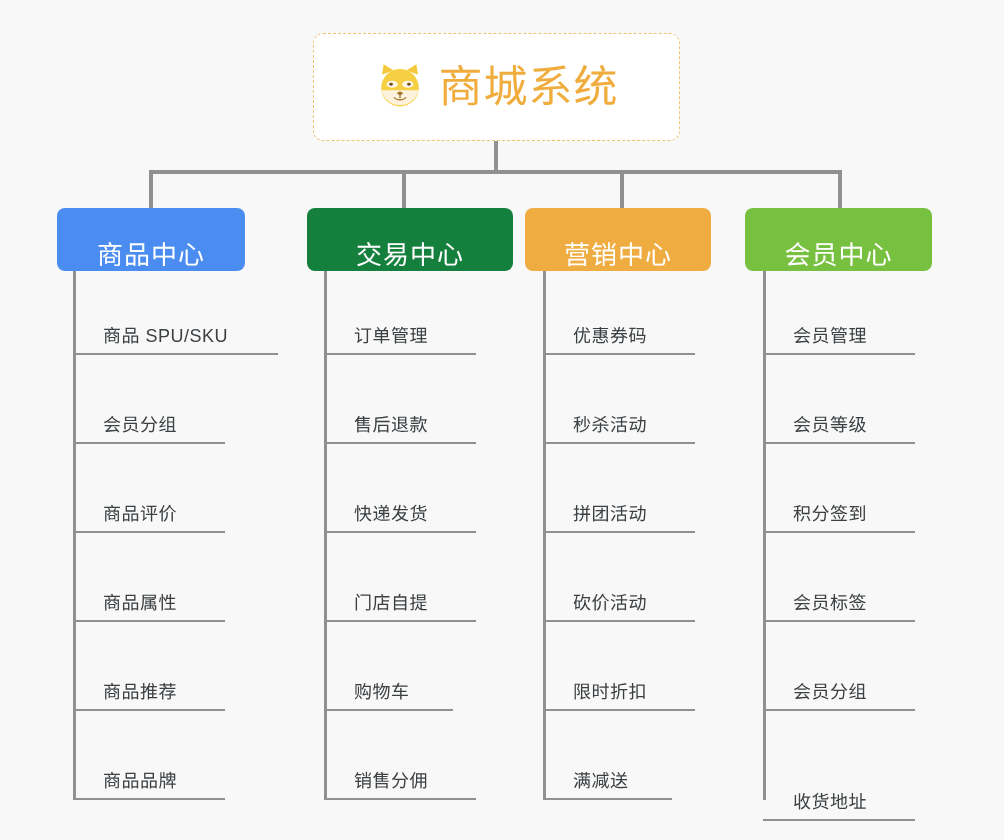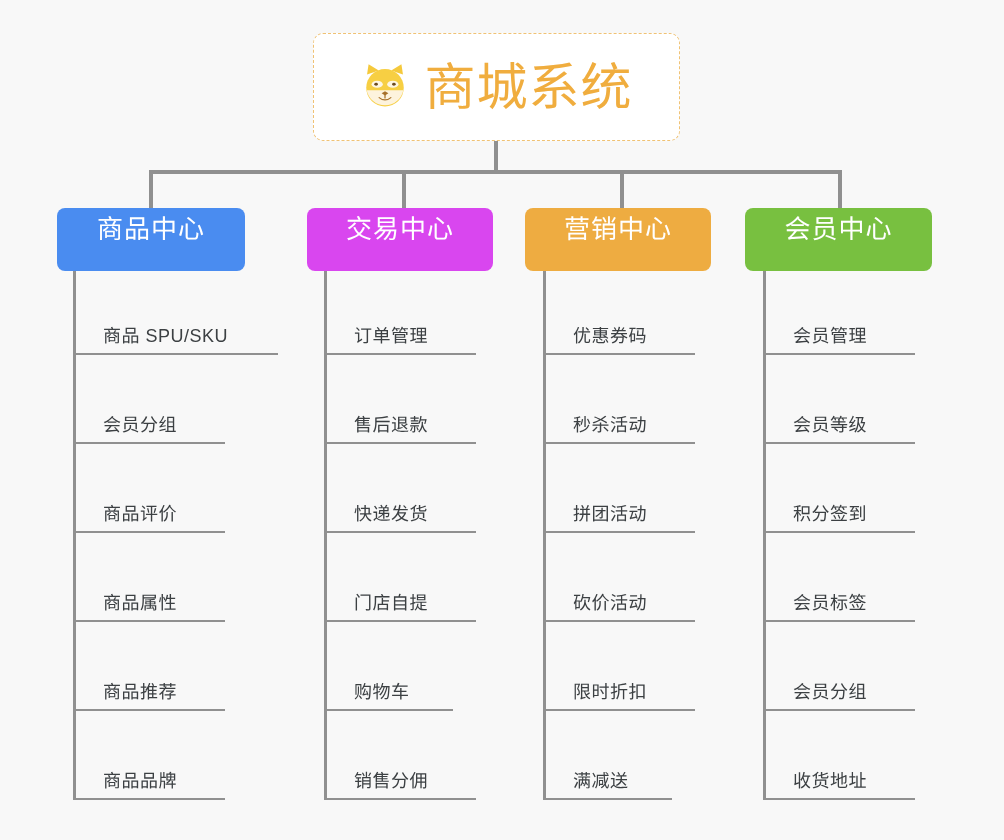--- a/index.html
+++ b/index.html
@@ -30,21 +30,21 @@
     box-sizing: border-box;
     background: #ffffff;
     border: 1.5px dashed #f0c274;
     border-radius: 10px;
     display: flex;
     align-items: center;
     justify-content: center;
     gap: 14px;
   }
   .root-title {
-    font-size: 51px;
+    font-size: 44px;
     color: #f0ad3e;
     letter-spacing: 1px;
     line-height: 1;
     white-space: nowrap;
   }
   .dog-icon {
     display: block;
     width: 50px;
     height: 50px;
     flex: 0 0 auto;
@@ -58,21 +58,21 @@
   .conn-v { width: 4px; }
   .conn-h { height: 4px; }
 
   
   .cat-box {
     position: absolute;
     top: 208px;
     height: 63px;
     border-radius: 8px;
     display: flex;
-    align-items: flex-start;
+    align-items: flex-end;
     justify-content: center;
     color: #ffffff;
     font-size: 26px;
     letter-spacing: 1px;
     white-space: nowrap;
   }
 
   
   .leaf-col {
     position: absolute;
@@ -137,21 +137,21 @@
   <div class="conn conn-v" style="left: 494px; top: 141px; height: 33px; background: rgb(144, 144, 144);"></div>
   <div class="conn conn-h" style="left: 149px; top: 170px; width: 693px; background: rgb(144, 144, 144);"></div>
   <div class="conn conn-v" style="left: 149px; top: 170px; height: 40px; background: rgb(144, 144, 144);"></div>
   <div class="conn conn-v" style="left: 402px; top: 170px; height: 40px; background: rgb(144, 144, 144);"></div>
   <div class="conn conn-v" style="left: 620px; top: 170px; height: 40px; background: rgb(144, 144, 144);"></div>
   <div class="conn conn-v" style="left: 838px; top: 170px; height: 40px; background: rgb(144, 144, 144);"></div>
 
   <div class="cat-box" style="left: 57px; width: 188px; background: rgb(74, 140, 240);">
     <span>商品中心</span>
   </div>
-  <div class="cat-box" style="left: 307px; width: 186px; background: #d946ef;">
+  <div class="cat-box" style="left: 307px; width: 206px; background: #15803d;">
     <span>交易中心</span>
   </div>
   <div class="cat-box" style="left: 745px; width: 187px; background: rgb(120, 192, 64);">
     <span>会员中心</span>
   </div>
   <div class="cat-box" style="left: 525px; width: 186px; background: rgb(238, 172, 65);">
     <span>营销中心</span>
   </div>
 
   <div class="leaf-col" style="left:73px;">
@@ -230,18 +230,18 @@
       </div>
     <div class="leaf-item" style="top: 260px; width: 152px; border-bottom-color: rgb(144, 144, 144);">
         <span class="leaf-label">积分签到</span>
       </div>
     <div class="leaf-item" style="top: 349px; width: 152px; border-bottom-color: rgb(144, 144, 144);">
         <span class="leaf-label">会员标签</span>
       </div>
     <div class="leaf-item" style="top: 438px; width: 152px; border-bottom-color: rgb(144, 144, 144);">
         <span class="leaf-label">会员分组</span>
       </div>
-    <div class="leaf-item" style="top: 527px; width: 152px; border-bottom-color: rgb(144, 144, 144);">
+    <div class="leaf-item" style="top: 548px; width: 152px; border-bottom-color: rgb(144, 144, 144);">
         <span class="leaf-label">收货地址</span>
       </div>
   </div>
 
 </div>
 
 </body></html>

